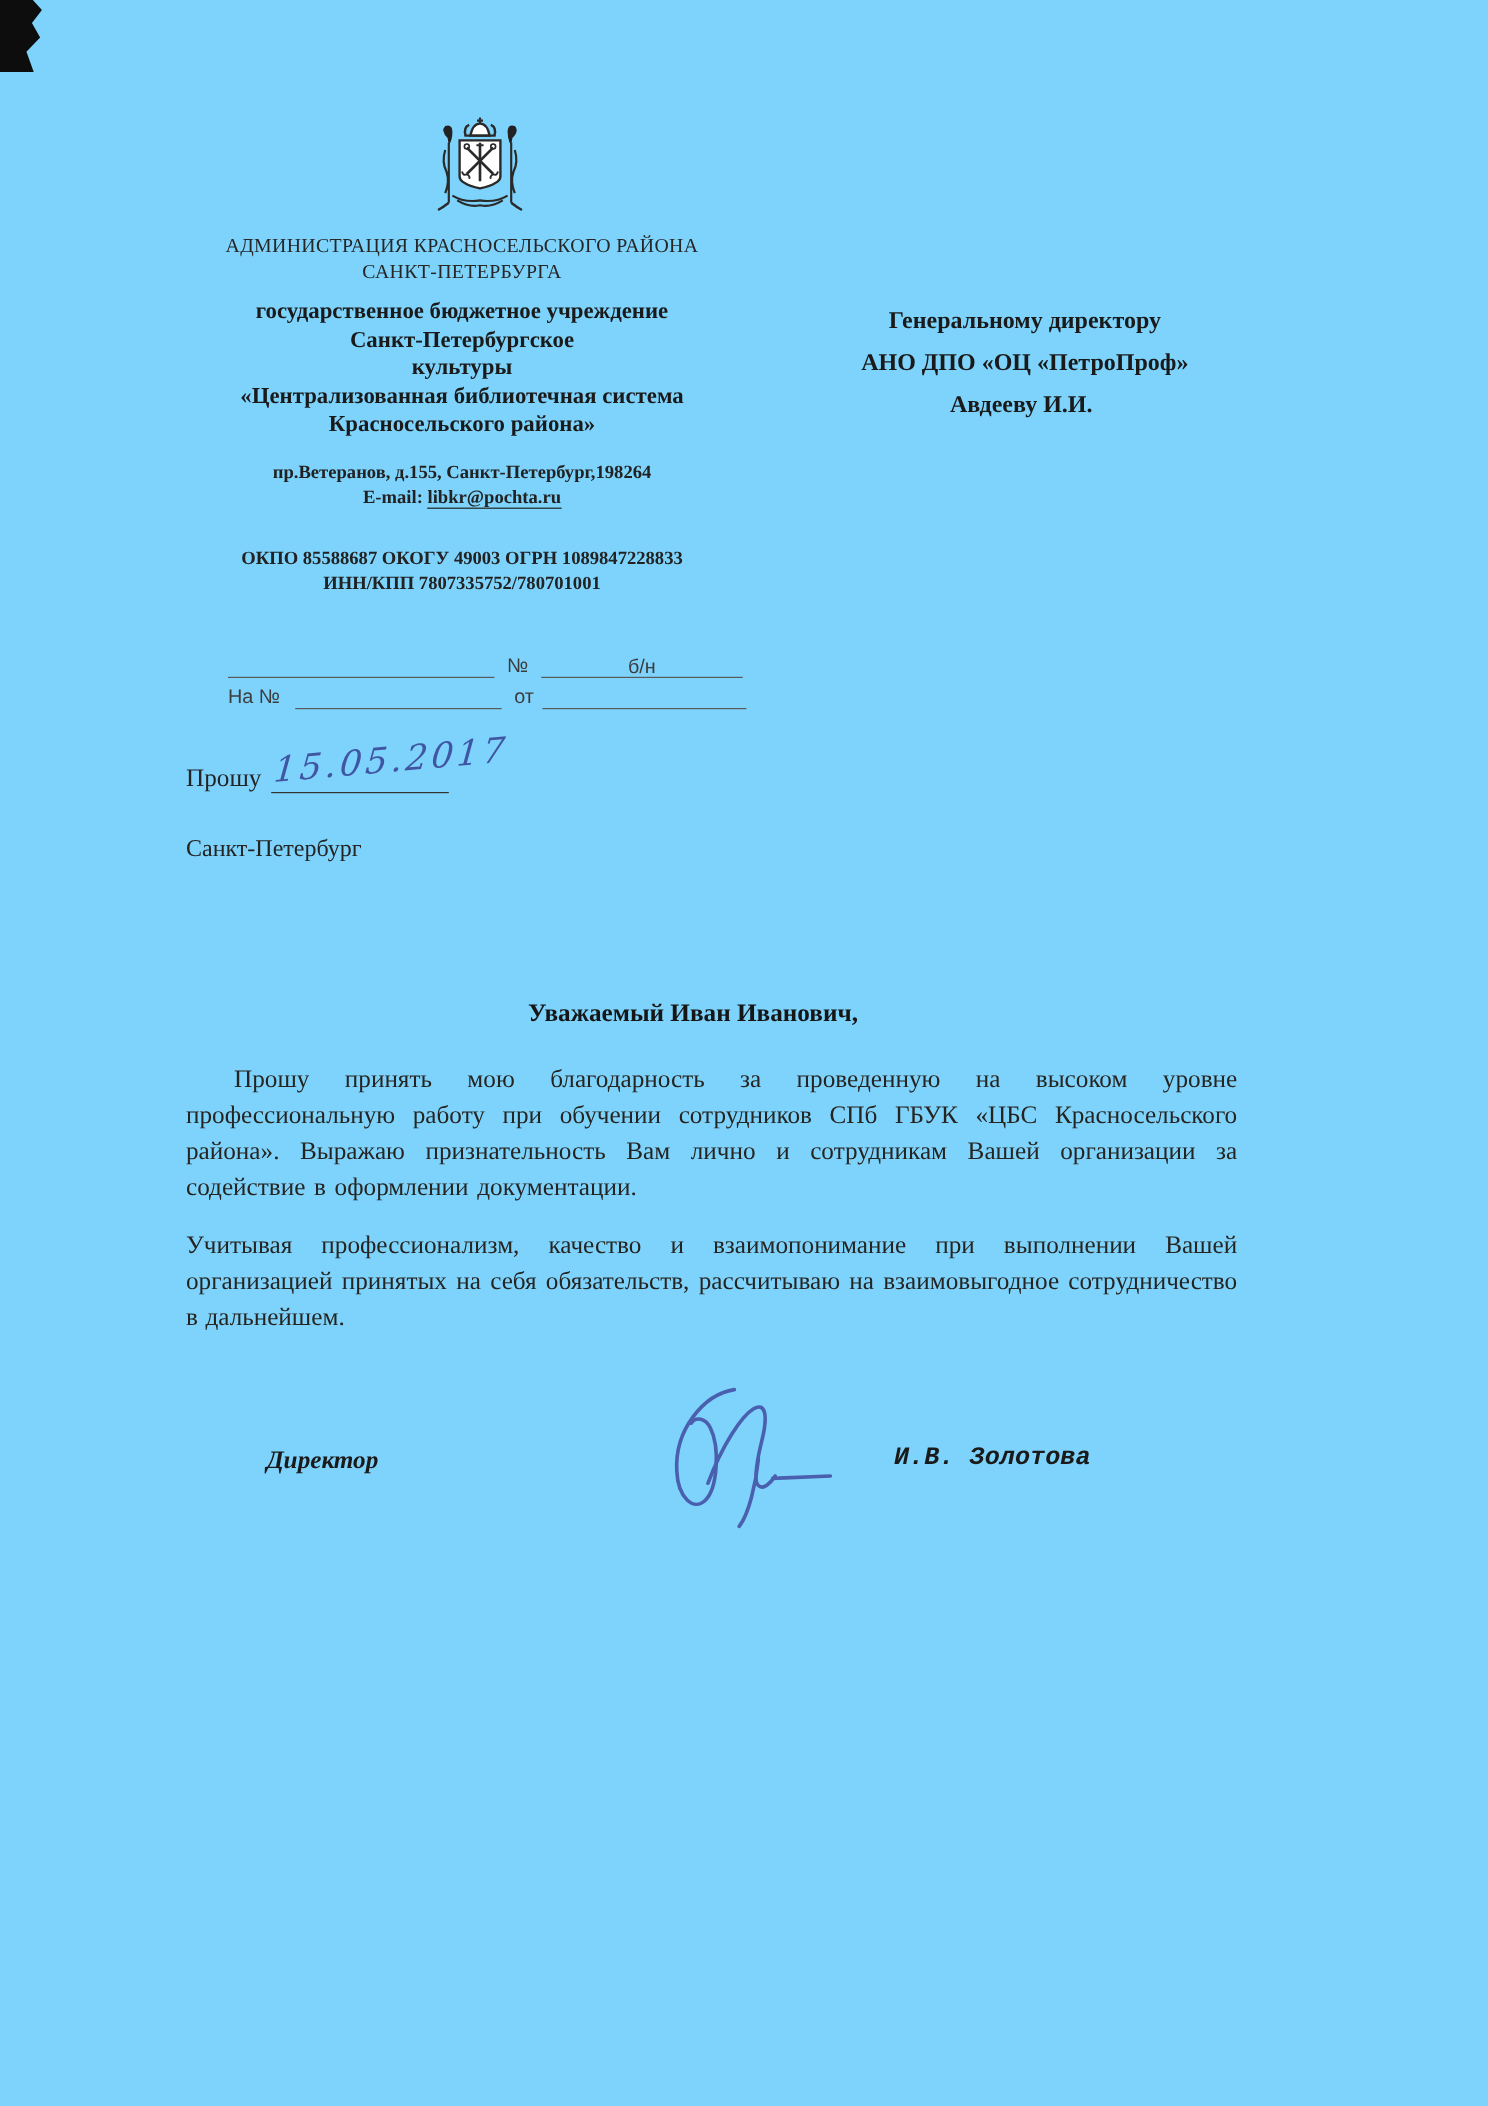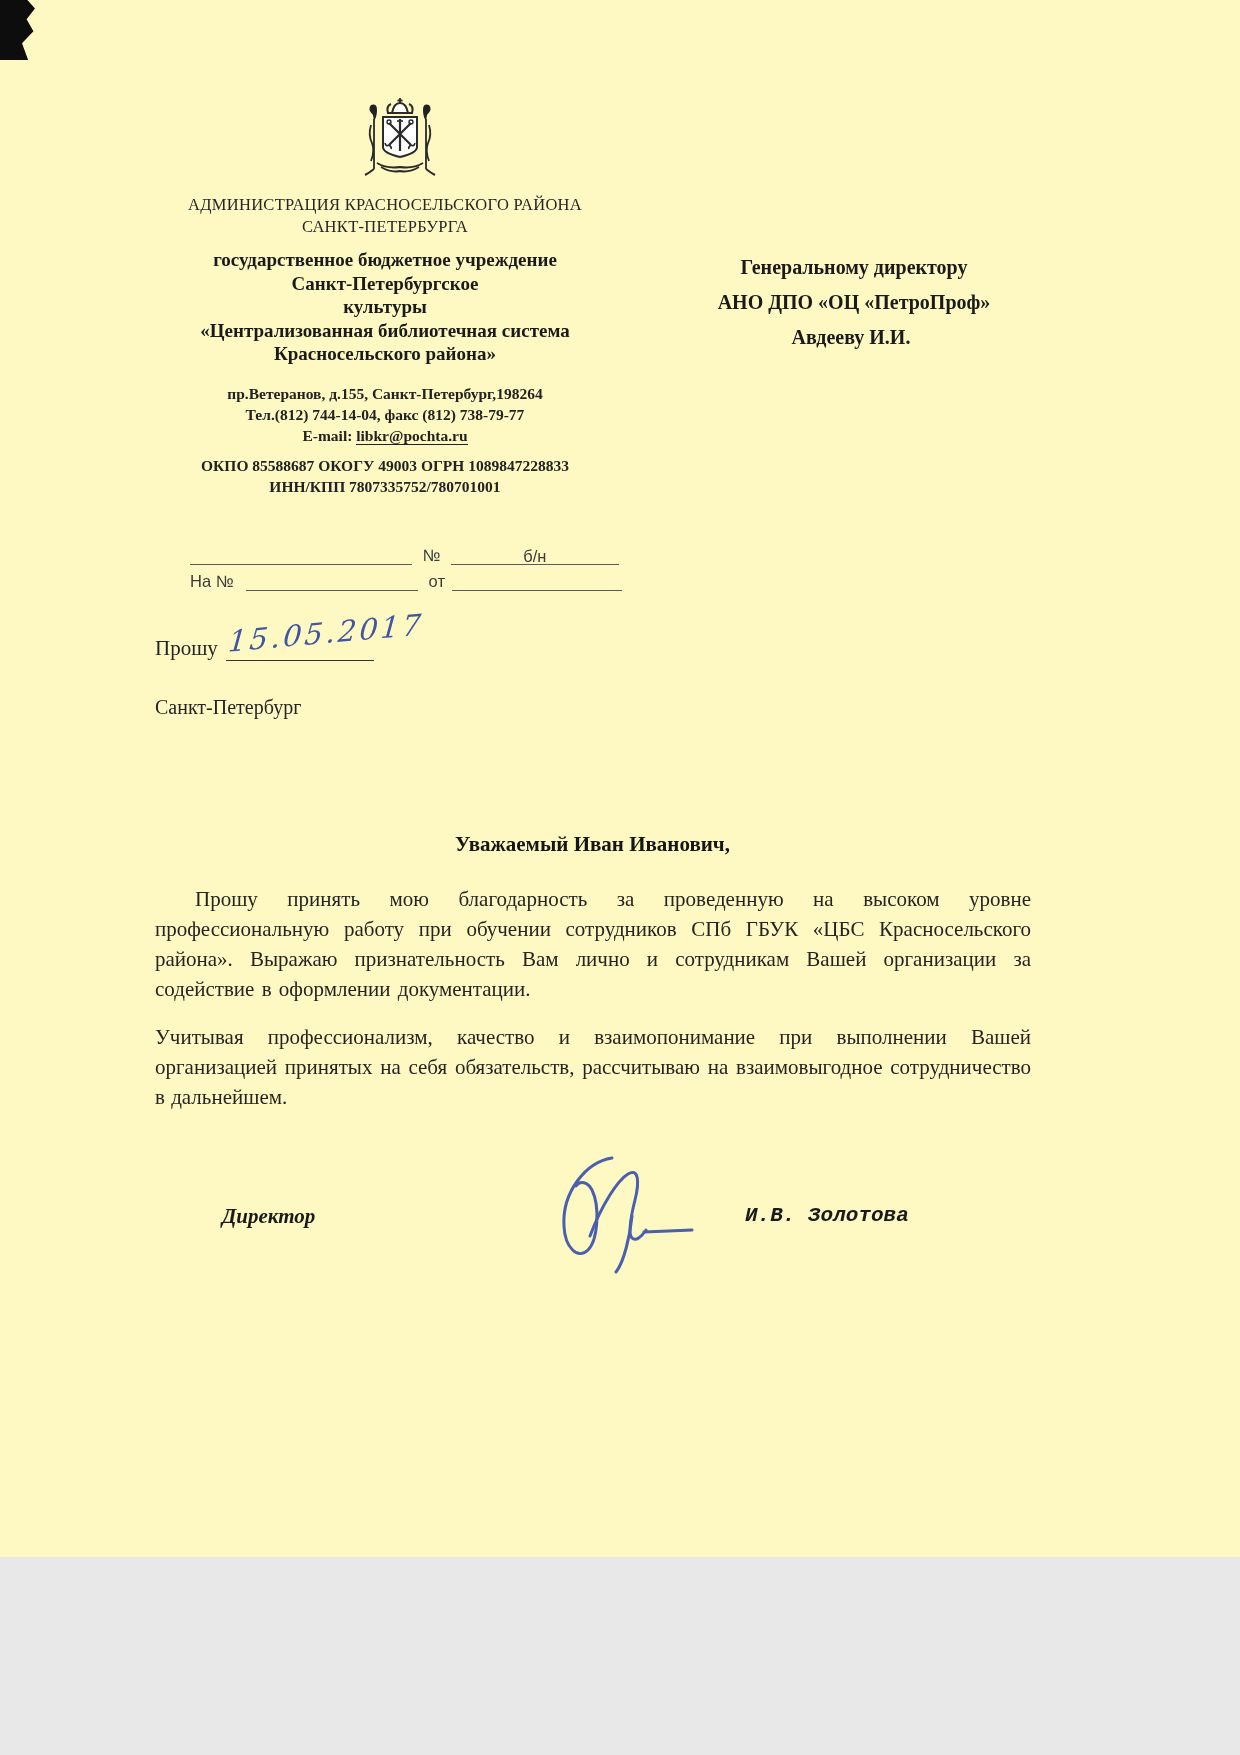--- a/index.html
+++ b/index.html
@@ -1,20 +1,20 @@
 <!DOCTYPE html>
 <html><head>
 <meta charset="utf-8">
 <style>
   html,body { margin:0; padding:0; background:#e8e8e8; }
   .page {
     position:relative;
-    width:1240px; height:1557px;
+    width:1240px; height:1755px;
     margin:0 auto;
-    background:#fef9c3;
+    background:#7dd3fc;
     font-family:"Liberation Serif", serif;
     color:#1d1d1b;
     overflow:hidden;
   }
   .abs { position:absolute; }
 
   
   .artifact {
     left:0; top:0; width:38px; height:60px;
     background:#0d0d0d;
@@ -44,21 +44,21 @@
     position:absolute; left:2px; top:-22px;
     font-family:"DejaVu Serif", serif;
     font-style:italic; font-size:29px; letter-spacing:3px;
     color:#4056a3;
     transform: rotate(-5deg) skewX(-10deg);
     white-space:nowrap;
   }
   .place { left:155px; top:696px; font-size:20px; color:#242424; }
 
   
-  .salutation { left:155px; top:832px; width:875px; text-align:center; font-size:21px; font-weight:bold; color:#161616; }
+  .salutation { left:140px; top:832px; width:875px; text-align:center; font-size:21px; font-weight:bold; color:#161616; }
   .para { left:155px; width:876px; font-size:21px; line-height:30px; text-align:justify; color:#262421; }
   .para1 { top:884px; text-indent:40px; word-spacing:2px; }
   .para2 { top:1022px; word-spacing:1px; }
 
   
   .sig-title { left:222px; top:1204px; font-size:21px; font-weight:bold; font-style:italic; color:#1a1a1a; }
   .sig-name  { left:745px; top:1204px; font-size:21px; font-weight:bold; font-style:italic; color:#1a1a1a;font-family:Liberation Mono, monospace; }
   .sig-image { left:520px; top:1140px; width:190px; height:140px; }
 
   .emblem-box { left:347px; top:95px; width:106px; height:102px; }
@@ -114,21 +114,20 @@
   </div>
 
   <div class="abs recipient">
     <div>Генеральному директору</div>
     <div>АНО ДПО «ОЦ «ПетроПроф»</div>
     <div class="r3">Авдееву И.И.</div>
   </div>
 
   <div class="abs left-col contact">
     <div>пр.Ветеранов, д.155, Санкт-Петербург,198264</div>
-    <div>Тел.(812) 744-14-04, факс (812) 738-79-77</div>
     <div>
       <span>E-mail:</span>
       <span class="email-val">libkr@pochta.ru</span>
     </div>
   </div>
 
   <div class="abs left-col codes">
     <div>ОКПО 85588687 ОКОГУ 49003 ОГРН 1089847228833</div>
     <div>ИНН/КПП 7807335752/780701001</div>
   </div>

